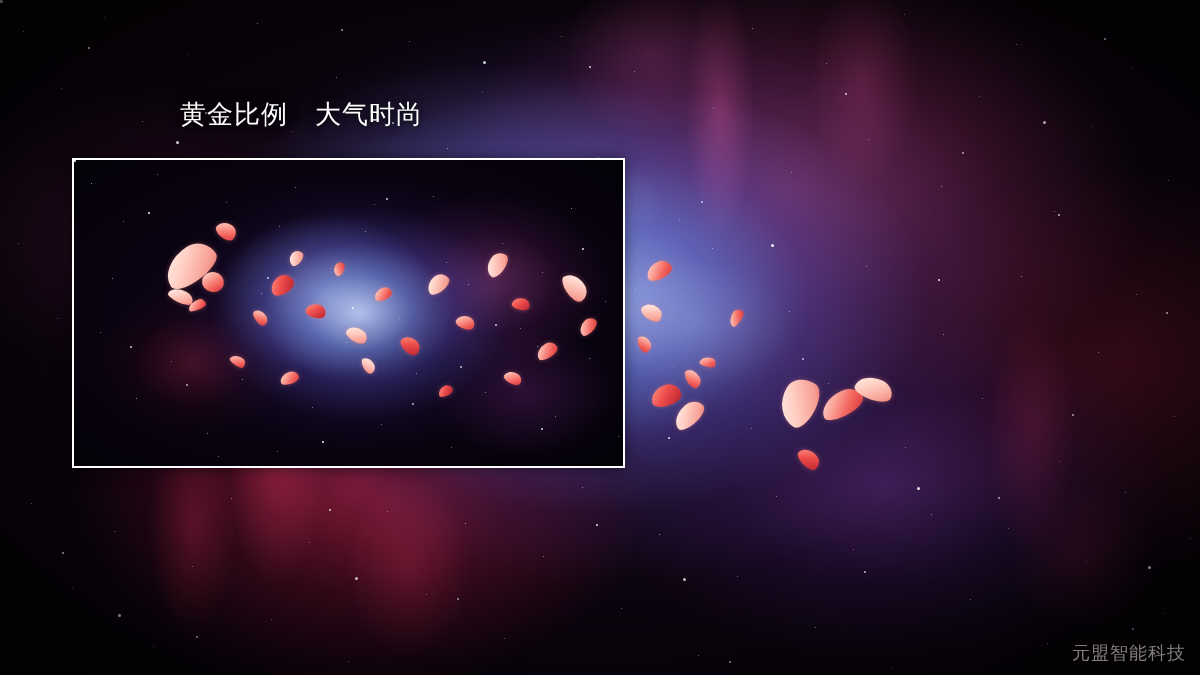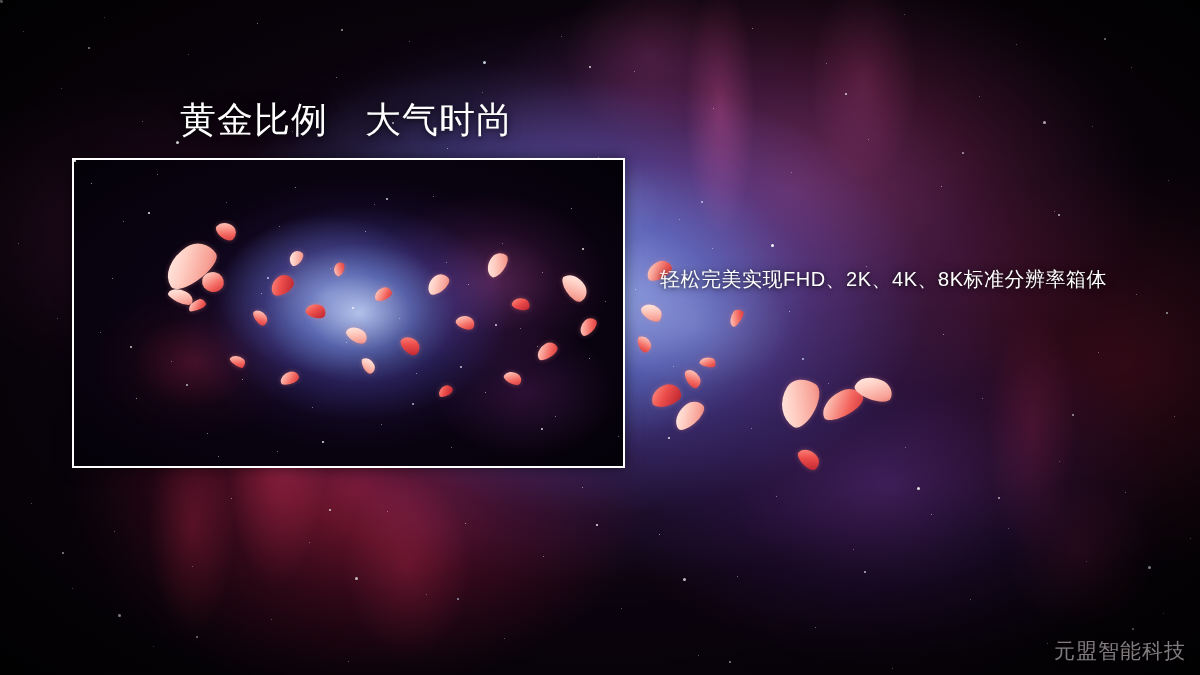--- a/index.html
+++ b/index.html
@@ -195,21 +195,21 @@
       421px 164px rgba(255,240,248,.82), 508px 88px rgba(255,255,255,.88), 112px 224px rgba(216,232,255,.78),
       248px 281px rgba(255,255,255,.9), 386px 206px rgba(255,255,255,.76), 467px 268px rgba(242,250,255,.84),
       56px 186px rgba(255,255,255,.8), 278px 147px rgba(255,255,255,.86), 338px 243px rgba(226,240,255,.74);
   }
 
   
   .title {
     position: absolute;
     left: 180px;
     top: 100px;
-    font-size: 36px;
+    font-size: 26px;
     line-height: 1.12;
     color: #ffffff;
     letter-spacing: 1px;
     white-space: pre;
     text-shadow: 0 1px 5px rgba(0,0,0,0.6), 0 0 14px rgba(0,0,0,0.45);
   }
 
   .body-copy {
     position: absolute;
     left: 660px;
@@ -222,21 +222,21 @@
     color: #ffffff;
     letter-spacing: 0.5px;
     white-space: nowrap;
     text-shadow: 0 1px 4px rgba(0,0,0,0.62), 0 0 12px rgba(0,0,0,0.4);
   }
 
   .watermark {
     position: absolute;
     right: 14px;
     bottom: 10px;
-    font-size: 21px;
+    font-size: 18px;
     color: rgba(208,200,204,0.62);
     letter-spacing: 1px;
     text-shadow: 0 1px 3px rgba(0,0,0,0.7);
     font-family: Liberation Mono, monospace;
   }
 </style>
 </head>
 <body>
 
 <div class="slide">
@@ -301,18 +301,17 @@
     <div class="petal sliver" style="left:156px; top:196px; width:16px; height:10px; transform:rotate(38deg);"></div>
     <div class="petal" style="left:206px; top:212px; width:19px; height:12px; transform:rotate(-16deg);"></div>
     <div class="petal pale" style="left:286px; top:200px; width:17px; height:11px; transform:rotate(64deg);"></div>
     <div class="petal deep" style="left:364px; top:226px; width:15px; height:10px; transform:rotate(-24deg);"></div>
     <div class="petal" style="left:430px; top:212px; width:18px; height:12px; transform:rotate(30deg);"></div>
   </div>
 
   <div class="title">黄金比例　大气时尚</div>
 
   <div class="body-copy">
-    <div class="body-line">轻松完美实现FHD、2K、4K、8K标准分辨率箱体</div>
   </div>
 
   <div class="watermark">元盟智能科技</div>
 
 </div>
 
 </body></html>

